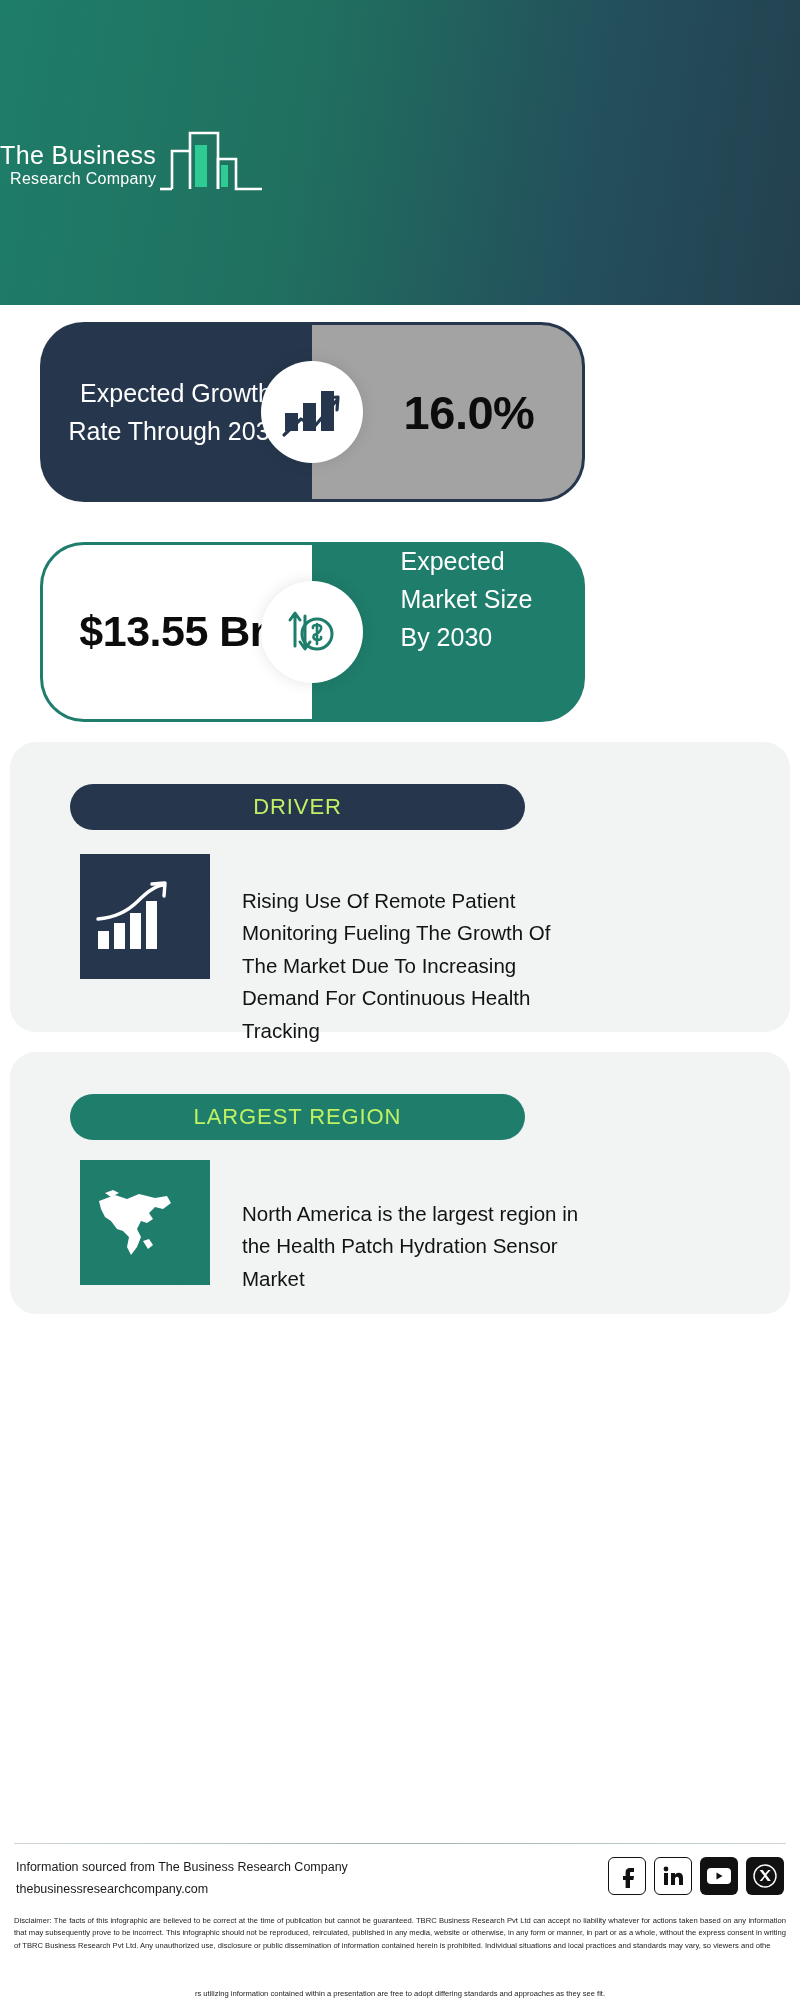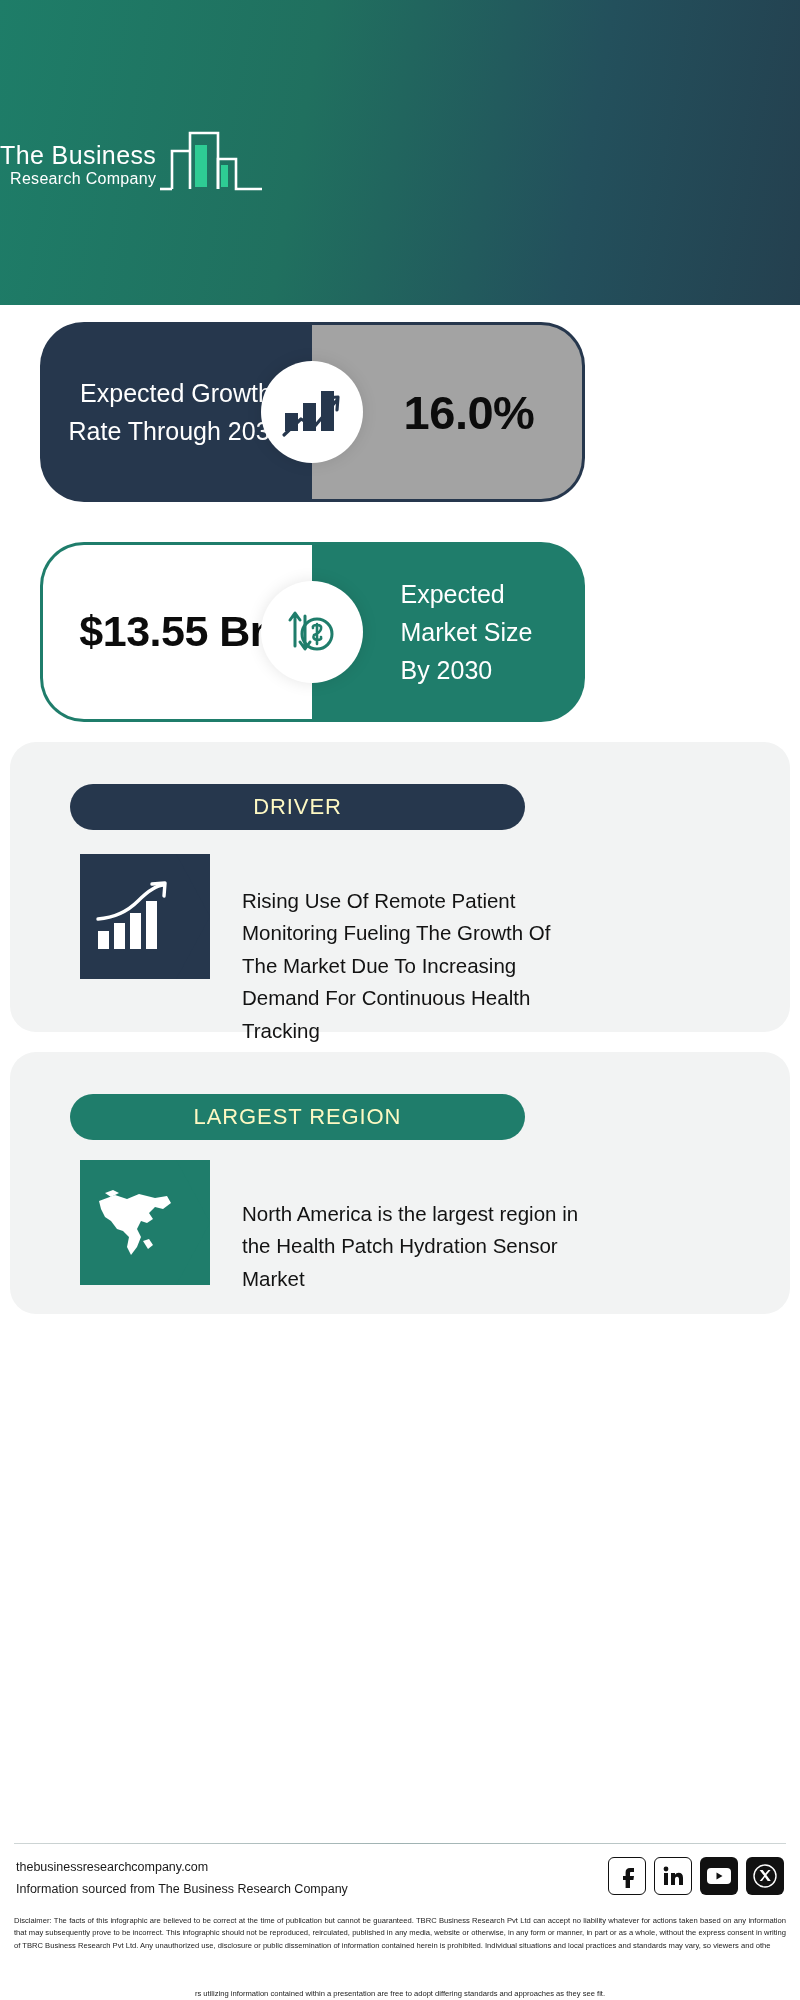--- a/index.html
+++ b/index.html
@@ -68,21 +68,21 @@
     display:flex; align-items:center; justify-content:center;
   }
   .s2-left .val {
     color:#0c0c0c; font-size:43px; font-weight:700; line-height:1.28;
     text-align:center; width:215px; letter-spacing:-.5px;
   }
   .s2-right {
     position:absolute; left:272px; top:0; width:273px; height:180px;
     background:#1f7d6b;
     border-radius:0 44px 44px 0;
-    display:flex; align-items:center; justify-content:center;
+    display:flex; justify-content:center;
   }
   .s2-right .lbl {
     color:#fff; font-size:25px; font-weight:400; line-height:1.52;
     width:196px; padding-left:50px;
   }
 
   .icon-bubble {
     position:absolute; top:50%; left:272px;
     transform:translate(-50%,-50%);
     width:102px; height:102px; border-radius:50%;
@@ -97,21 +97,21 @@
     position:absolute; left:10px; width:780px;
     background:#f2f3f3; border-radius:26px;
   }
   .panel-driver { top:742px; height:290px; }
   .panel-region { top:1052px; height:262px; }
 
   .pill {
     position:absolute; left:60px; top:42px;
     width:455px; height:46px; border-radius:23px;
     display:flex; align-items:center; justify-content:center;
-    color:#fef9c3; font-size:22px; letter-spacing:.9px; font-weight:400;
+    color:#bef264; font-size:22px; letter-spacing:.9px; font-weight:400;
   }
   .pill-driver { background:#26374d; }
   .pill-region { background:#1f7d6b; }
 
   .arrow-box {
     position:absolute; left:70px;
     width:130px; height:125px;
     display:flex; align-items:center; justify-content:flex-start;
   }
   .arrow-shape {
@@ -249,22 +249,22 @@
           <path fill="#ffffff" d="M12 8 L20 5 L26 8 L18 12 Z"></path>
         </svg>
       </div>
     </div>
     <div class="body-text body-region">North America is the largest region in the Health Patch Hydration Sensor Market</div>
   </div>
 
   <div class="foot-rule"></div>
 
   <div class="foot-info">
+    <div>Information sourced from The Business Research Company</div>
     <div>thebusinessresearchcompany.com</div>
-    <div>Information sourced from The Business Research Company</div>
   </div>
 
   <div class="socials">
     <div class="soc soc-fb">
       <svg width="22" height="24" viewBox="0 0 22 24">
           <path fill="#111" d="M14 4h4v4h-3c-1 0-1 .6-1 1.4V12h4l-.6 4H14v8h-4.4v-8H7v-4h2.6V8.4C9.6 5.6 11 4 14 4z"></path>
         </svg>
     </div>
     <div class="soc soc-li">
       <svg width="24" height="24" viewBox="0 0 24 24">

